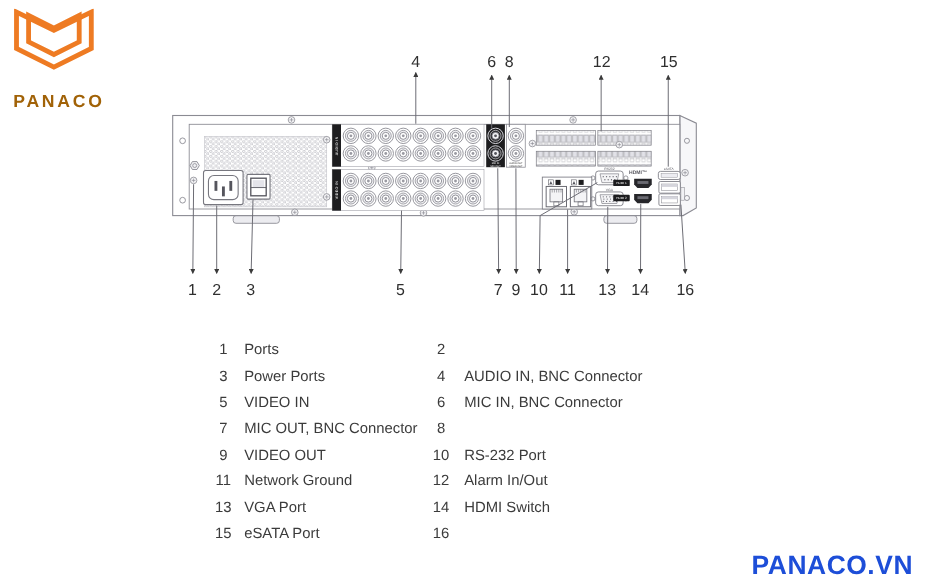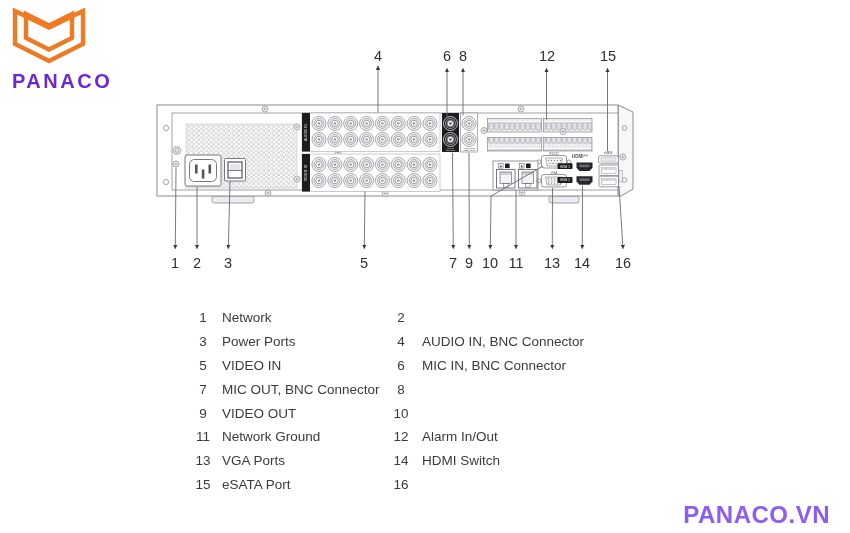--- a/index.html
+++ b/index.html
@@ -1,30 +1,30 @@
 <!DOCTYPE html>
 <html><head>
 <meta charset="utf-8">
 <style>
   html,body{margin:0;padding:0;background:#fff;}
   .page{position:relative;width:850px;height:533px;background:#ffffff;overflow:hidden;
         font-family:"Liberation Sans",sans-serif;}
   
   .logo{position:absolute;left:12px;top:8px;width:110px;}
-  .logo-text{margin-top:2px;color:#6d28d9;font-size:20px;font-weight:700;letter-spacing:2.5px;}
+  .logo-text{margin-top:15px;color:#a16207;font-size:16px;font-weight:700;letter-spacing:2.5px;}
   
   .diagram-svg{position:absolute;left:150px;top:35px;width:500px;height:250px;}
   
   .legend{position:absolute;left:192px;top:306px;width:440px;color:#3b3b3b;font-size:13.5px;}
   .legend-row{display:grid;grid-template-columns:22px 174px 26px 1fr;height:23.8px;align-items:center;}
   .legend-row .num{text-align:center;}
   .legend-row .lbl{padding-left:8px;white-space:nowrap;}
   
   .site{position:absolute;left:640px;top:501px;width:190px;text-align:right;
-        color:#8b5cf6;font-size:24px;font-weight:700;letter-spacing:.5px;}
+        color:#1d4ed8;font-size:24px;font-weight:700;letter-spacing:.5px;}
 </style>
 </head>
 <body>
 
 <div class="page">
 
   <div class="logo">
     <svg width="74" height="56" viewBox="0 0 74 56">
       <g fill="none" stroke="#EE7B23" stroke-width="4.4" stroke-linejoin="miter">
         <path d="M3,3 L3,36 L37,53 L71,36 L71,3 L37,19.5 Z"></path>
@@ -308,21 +308,21 @@
       <text x="516" y="268">11</text>
       <text x="552" y="268">13</text>
       <text x="582" y="268">14</text>
       <text x="623" y="268">16</text>
     </g>
   </svg>
 
   <div class="legend">
     <div class="legend-row">
       <span class="num">1</span>
-      <span class="lbl">Network</span>
+      <span class="lbl">Ports</span>
       <span class="num">2</span>
     </div>
     <div class="legend-row">
       <span class="num">3</span>
       <span class="lbl">Power Ports</span>
       <span class="num">4</span>
       <span class="lbl">AUDIO IN, BNC Connector</span>
     </div>
     <div class="legend-row">
       <span class="num">5</span>
@@ -332,30 +332,31 @@
     </div>
     <div class="legend-row">
       <span class="num">7</span>
       <span class="lbl">MIC OUT,  BNC Connector</span>
       <span class="num">8</span>
     </div>
     <div class="legend-row">
       <span class="num">9</span>
       <span class="lbl">VIDEO OUT</span>
       <span class="num">10</span>
+      <span class="lbl">RS-232 Port</span>
     </div>
     <div class="legend-row">
       <span class="num">11</span>
       <span class="lbl">Network Ground</span>
       <span class="num">12</span>
       <span class="lbl">Alarm In/Out</span>
     </div>
     <div class="legend-row">
       <span class="num">13</span>
-      <span class="lbl">VGA Ports</span>
+      <span class="lbl">VGA Port</span>
       <span class="num">14</span>
       <span class="lbl">HDMI Switch</span>
     </div>
     <div class="legend-row">
       <span class="num">15</span>
       <span class="lbl">eSATA Port</span>
       <span class="num">16</span>
     </div>
   </div>
 

